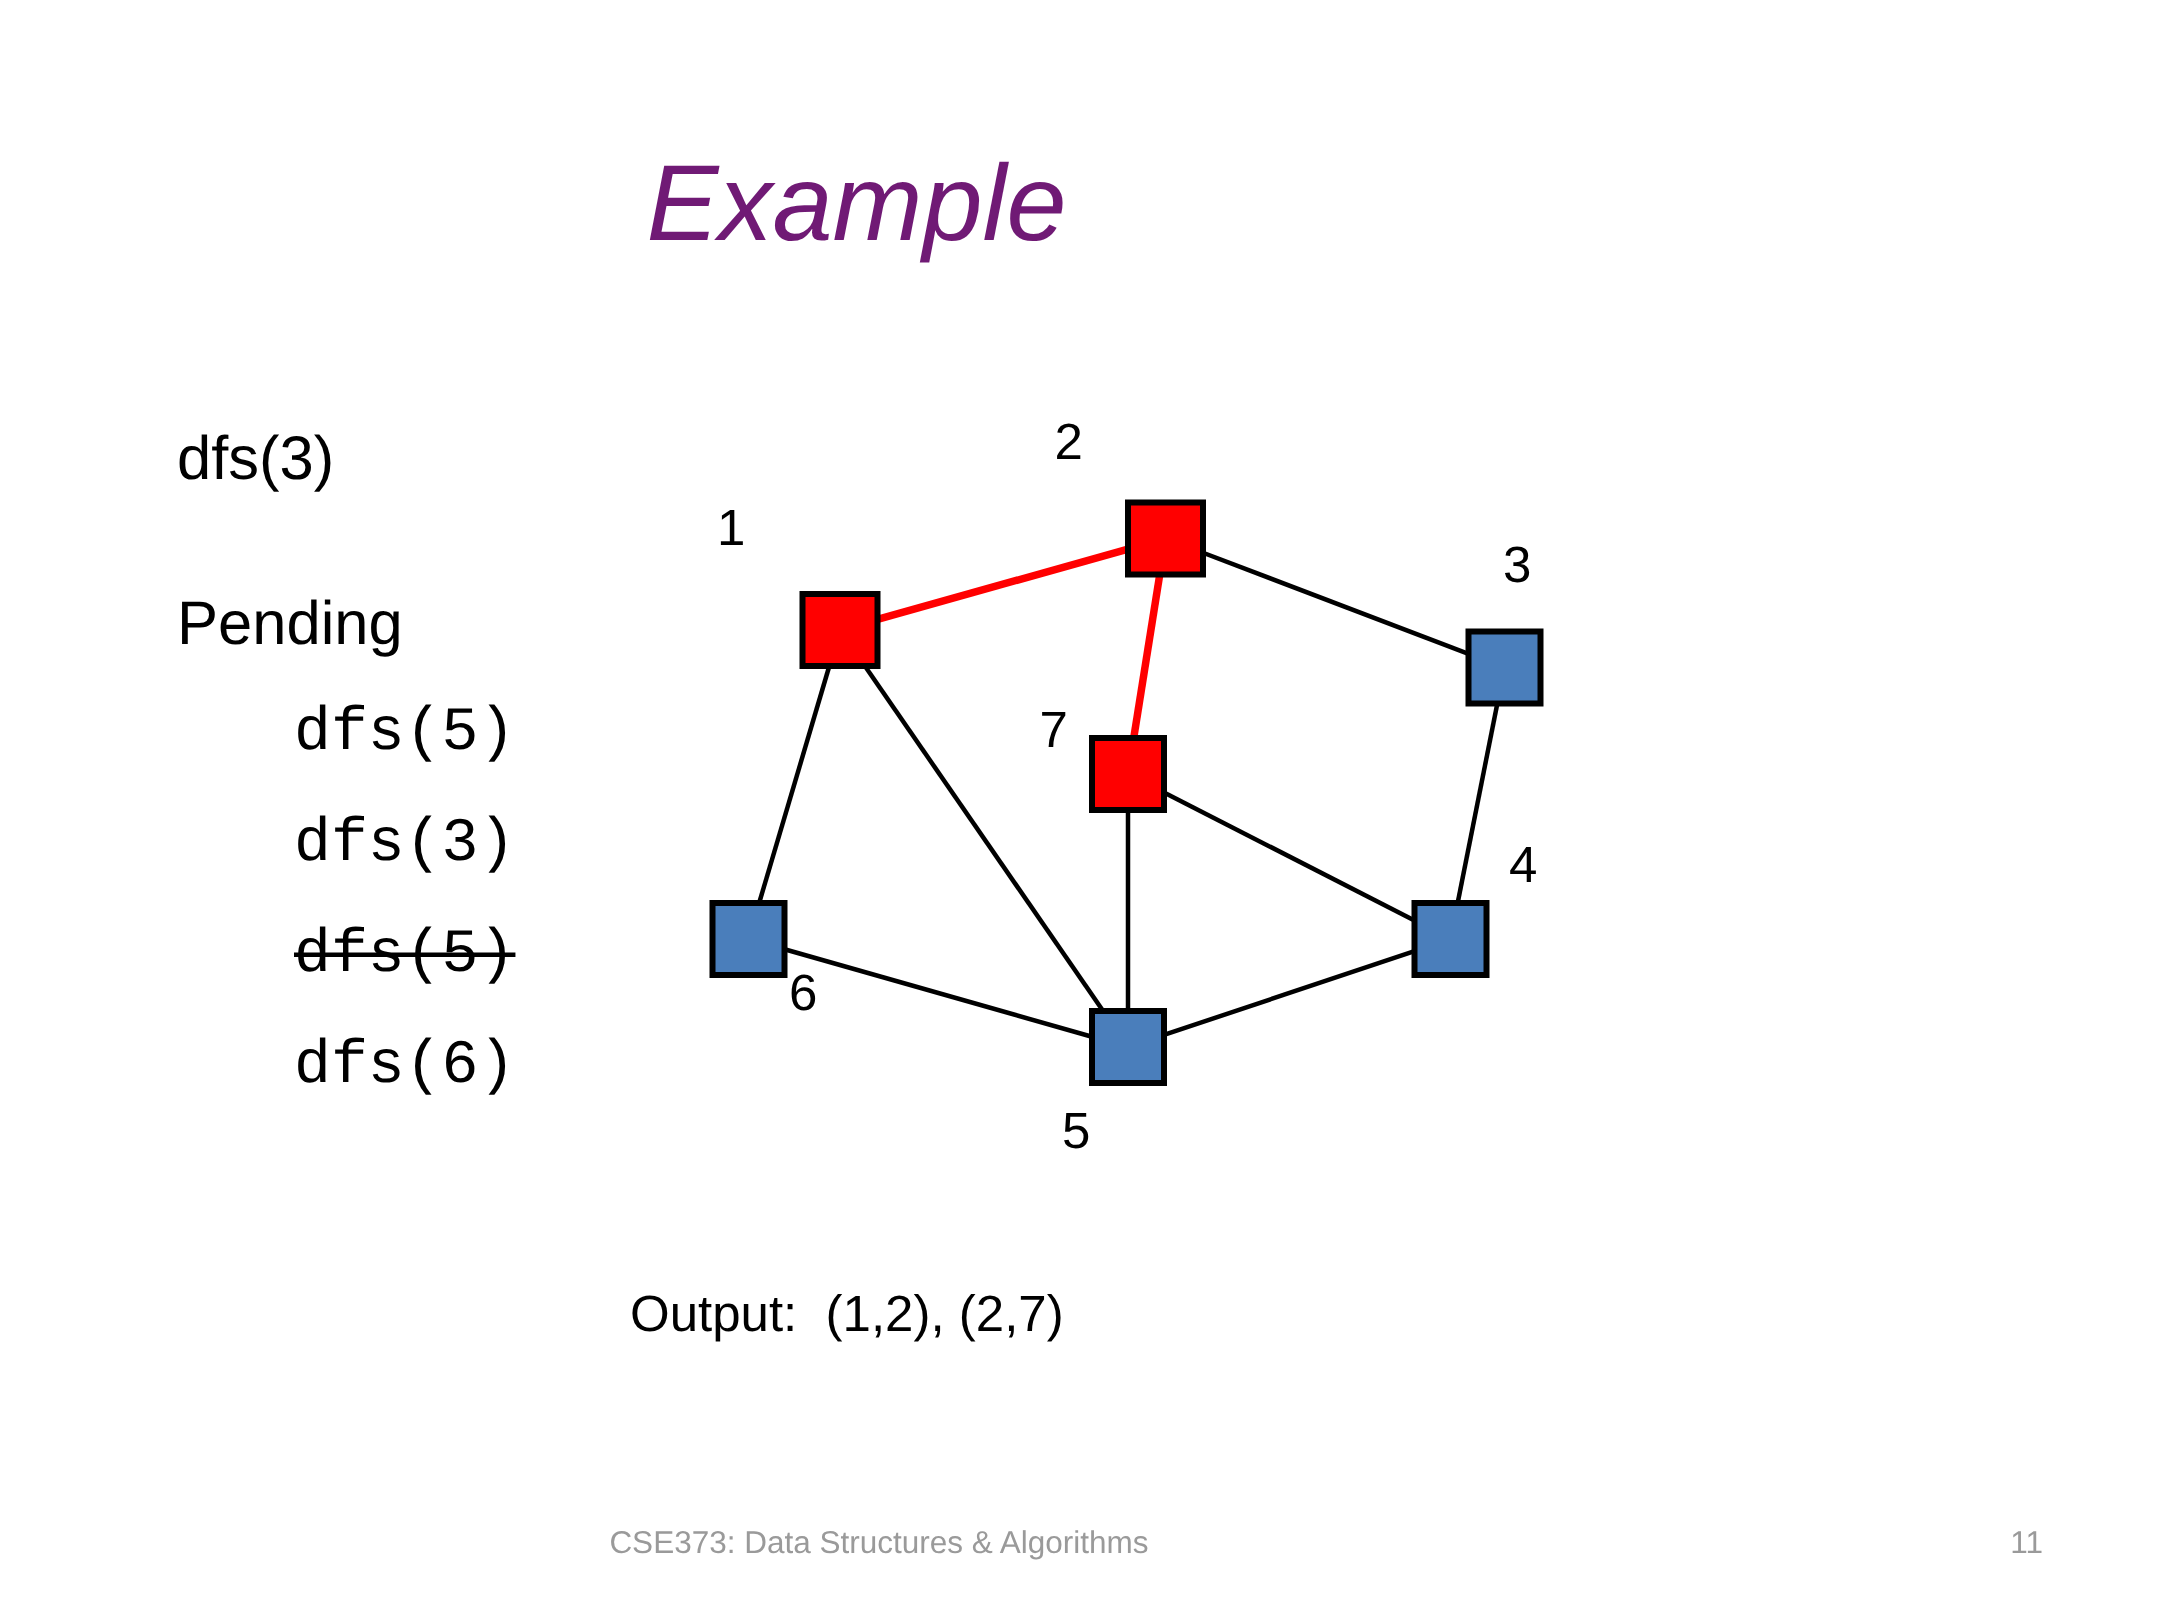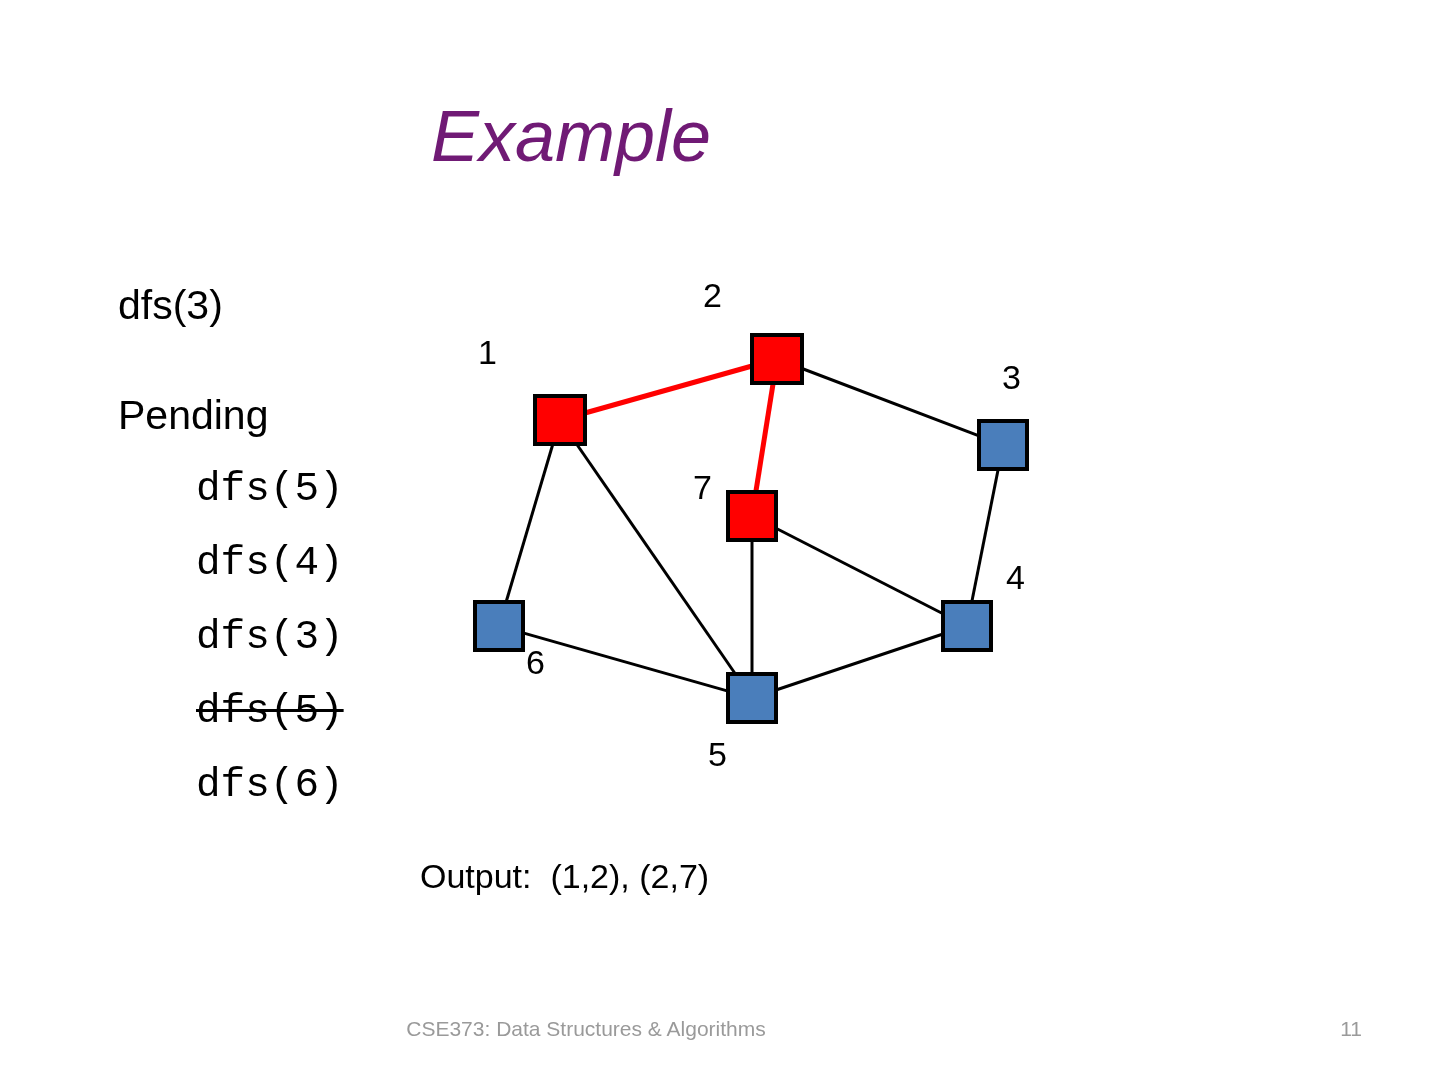--- a/index.html
+++ b/index.html
@@ -110,21 +110,20 @@
 </style>
 </head>
 <body>
 
 <div id="slide-title">Example</div>
 
 <div id="callstack-panel">
   <div class="stack-line spacer-after">dfs(3)</div>
   <div class="stack-line">Pending</div>
   <div class="stack-line indented">dfs(5)</div>
-  <div class="stack-line indented">dfs(4)</div>
   <div class="stack-line indented">dfs(3)</div>
   <div class="stack-line indented struck">dfs(5)</div>
   <div class="stack-line indented">dfs(6)</div>
 </div>
 
 <div id="graph-figure">
   <svg id="graph-svg" width="620" height="520" viewBox="0 0 620 520">
     <g id="edge-layer">
         <line x1="145" y1="142.97235023041475" x2="312" y2="96.02764976958525" stroke="#ff0000" stroke-width="5" stroke-linecap="butt"></line>
         <line x1="333.1783439490446" y1="113" x2="315.8216560509554" y2="222" stroke="#ff0000" stroke-width="5" stroke-linecap="butt"></line>

